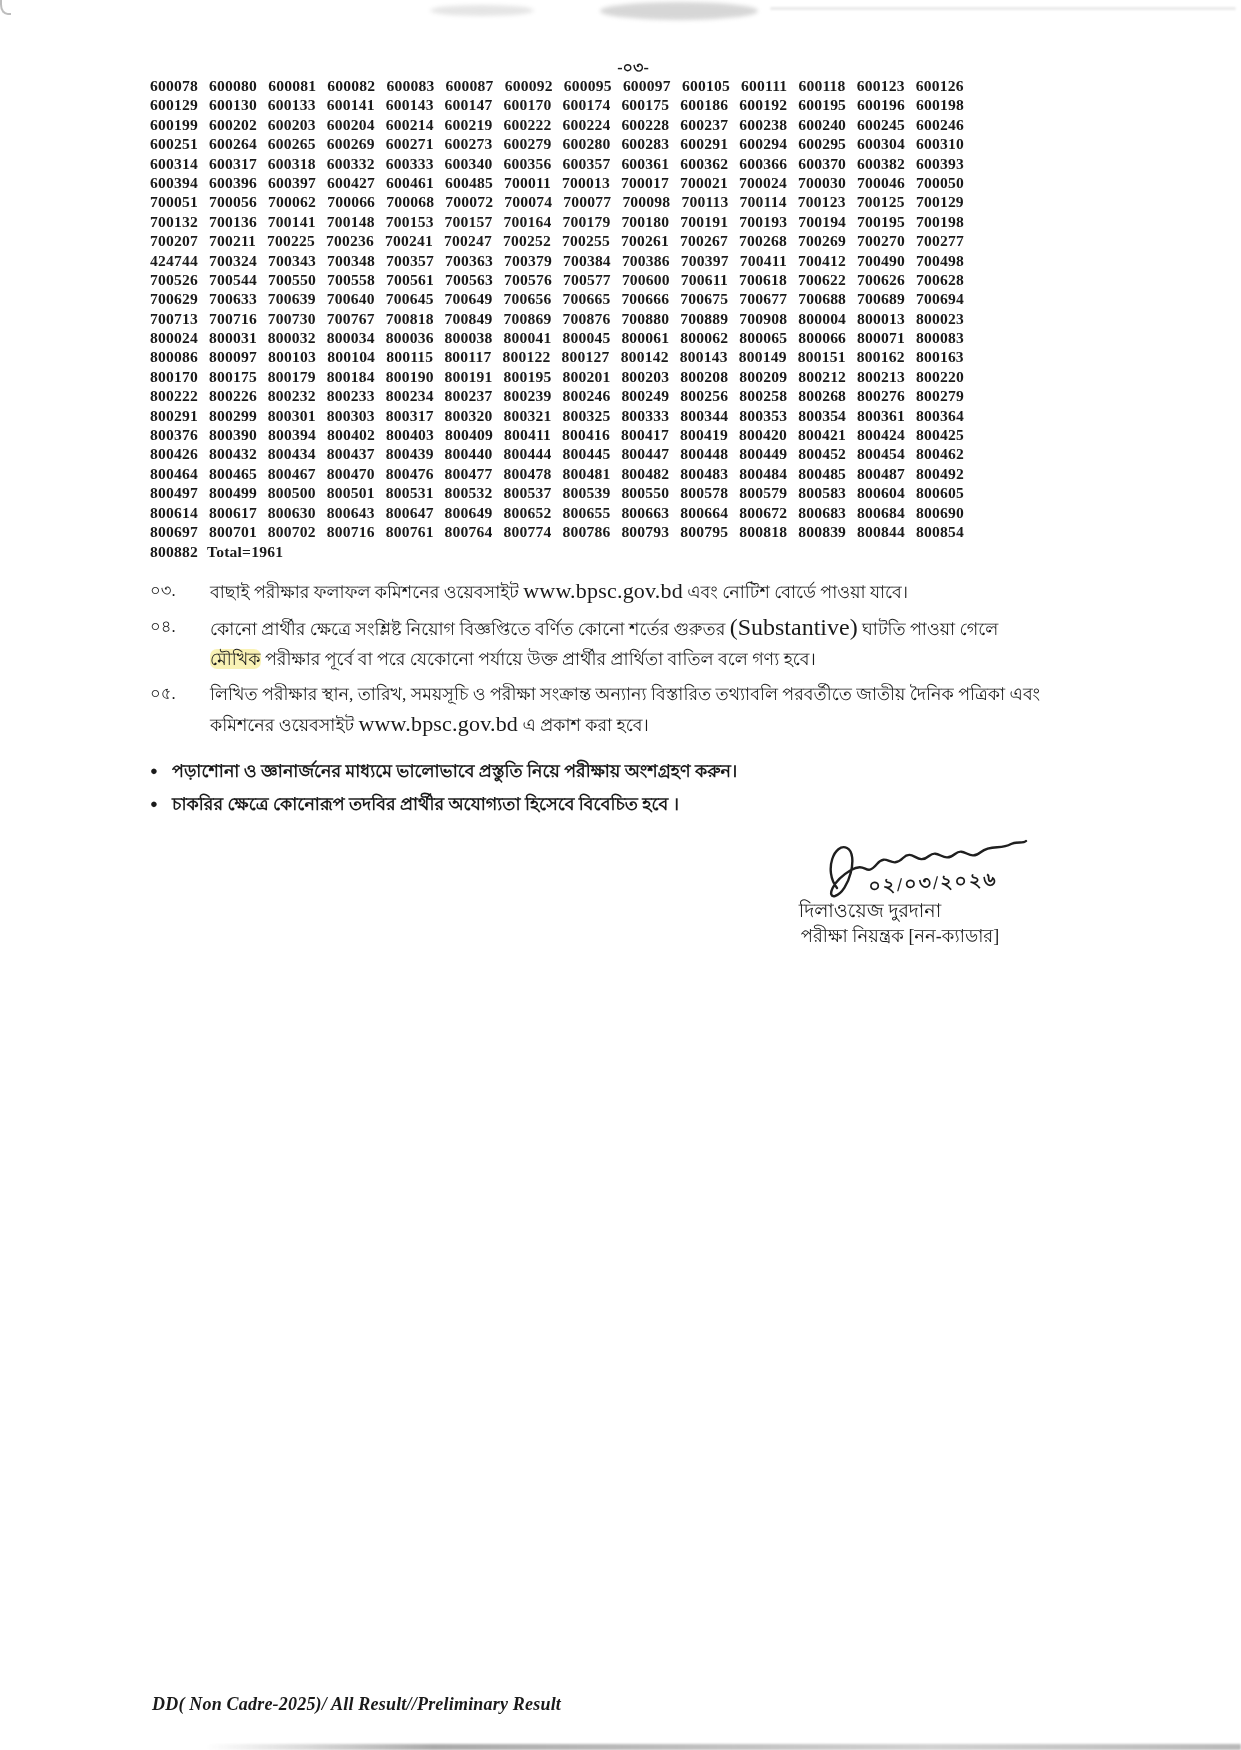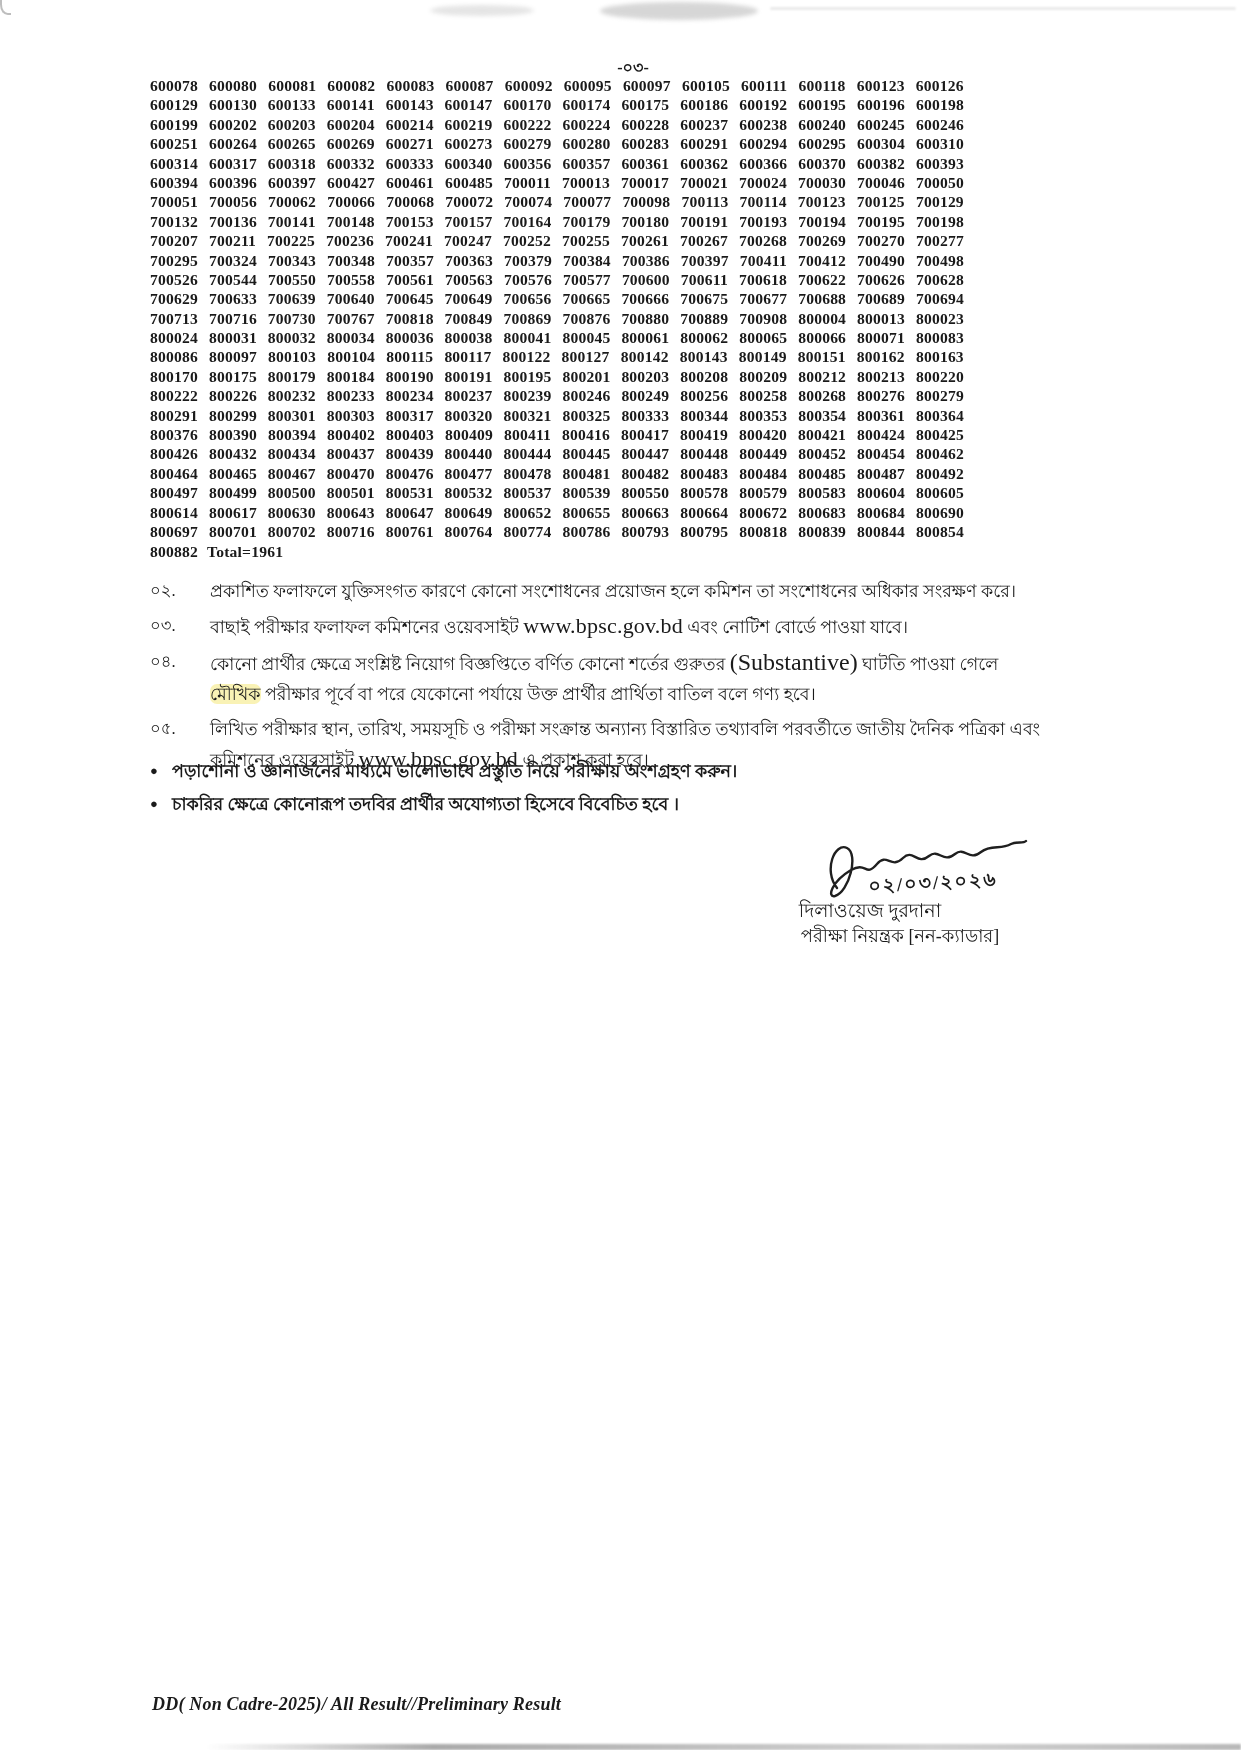--- a/index.html
+++ b/index.html
@@ -198,21 +198,21 @@
         <span class="roll">700252</span>
         <span class="roll">700255</span>
         <span class="roll">700261</span>
         <span class="roll">700267</span>
         <span class="roll">700268</span>
         <span class="roll">700269</span>
         <span class="roll">700270</span>
         <span class="roll">700277</span>
       </div>
       <div class="roll-row">
-        <span class="roll">700295</span>
+        <span class="roll">424744</span>
         <span class="roll">700324</span>
         <span class="roll">700343</span>
         <span class="roll">700348</span>
         <span class="roll">700357</span>
         <span class="roll">700363</span>
         <span class="roll">700379</span>
         <span class="roll">700384</span>
         <span class="roll">700386</span>
         <span class="roll">700397</span>
         <span class="roll">700411</span>
@@ -445,24 +445,20 @@
         <span class="roll">800854</span>
       </div>
     </div>
 
   <div class="total-row">
     <span class="roll">800882</span><span class="total">Total=1961</span>
   </div>
 
   <div class="notes" id="notes">
       <div class="note">
-        <span class="note-no">০২.</span>
-        <span class="note-body"><span class="seg-bn">প্রকাশিত ফলাফলে যুক্তিসংগত কারণে কোনো সংশোধনের প্রয়োজন হলে কমিশন তা সংশোধনের অধিকার সংরক্ষণ করে।</span></span>
-      </div>
-      <div class="note">
         <span class="note-no">০৩.</span>
         <span class="note-body"><span class="seg-bn">বাছাই পরীক্ষার ফলাফল কমিশনের ওয়েবসাইট </span><span class="seg-url">www.bpsc.gov.bd</span><span class="seg-bn"> এবং নোটিশ বোর্ডে পাওয়া যাবে।</span></span>
       </div>
       <div class="note">
         <span class="note-no">০৪.</span>
         <span class="note-body"><span class="seg-bn">কোনো প্রার্থীর ক্ষেত্রে সংশ্লিষ্ট নিয়োগ বিজ্ঞপ্তিতে বর্ণিত কোনো শর্তের গুরুতর </span><span class="seg-latin">(Substantive)</span><span class="seg-bn"> ঘাটতি পাওয়া গেলে </span><span class="seg-hl">মৌখিক</span><span class="seg-bn"> পরীক্ষার পূর্বে বা পরে যেকোনো পর্যায়ে উক্ত প্রার্থীর প্রার্থিতা বাতিল বলে গণ্য হবে।</span></span>
       </div>
       <div class="note">
         <span class="note-no">০৫.</span>
         <span class="note-body"><span class="seg-bn">লিখিত পরীক্ষার স্থান, তারিখ, সময়সূচি ও পরীক্ষা সংক্রান্ত অন্যান্য বিস্তারিত তথ্যাবলি পরবর্তীতে জাতীয় দৈনিক পত্রিকা এবং কমিশনের ওয়েবসাইট </span><span class="seg-url">www.bpsc.gov.bd</span><span class="seg-bn"> এ প্রকাশ করা হবে।</span></span>

